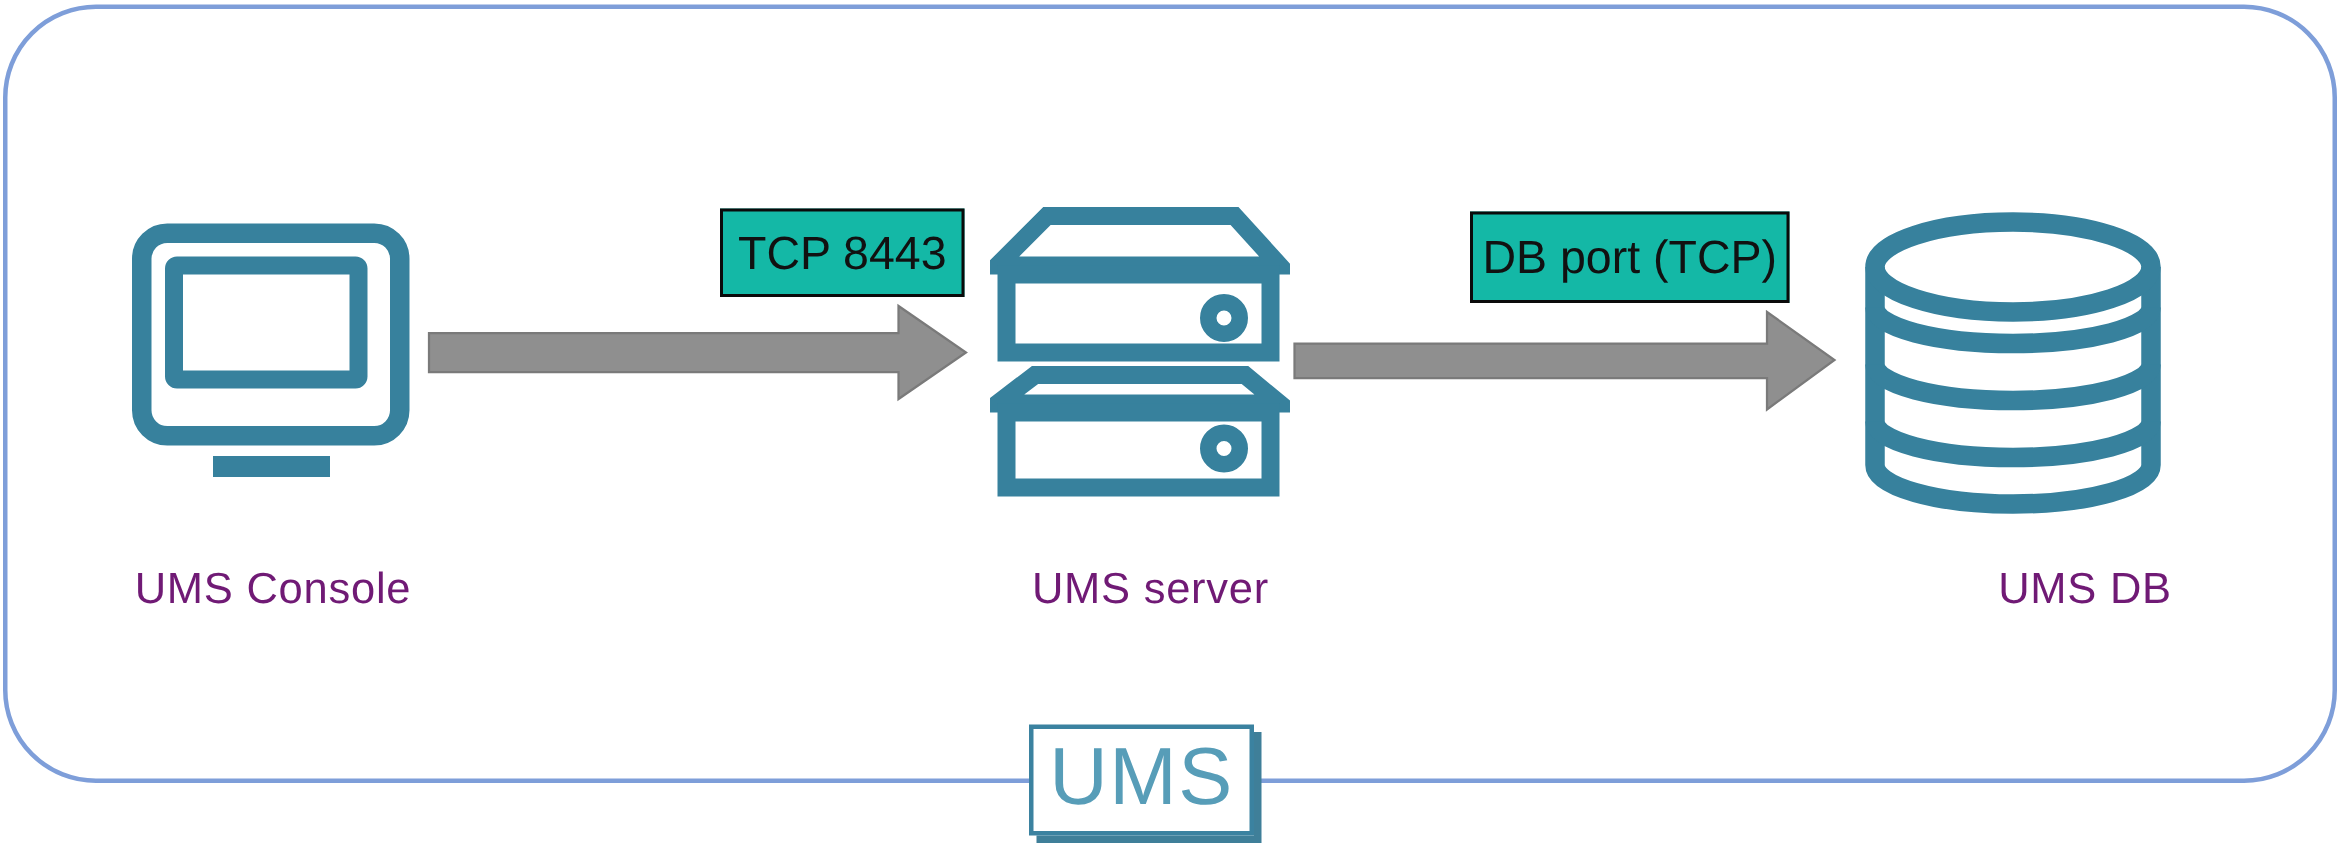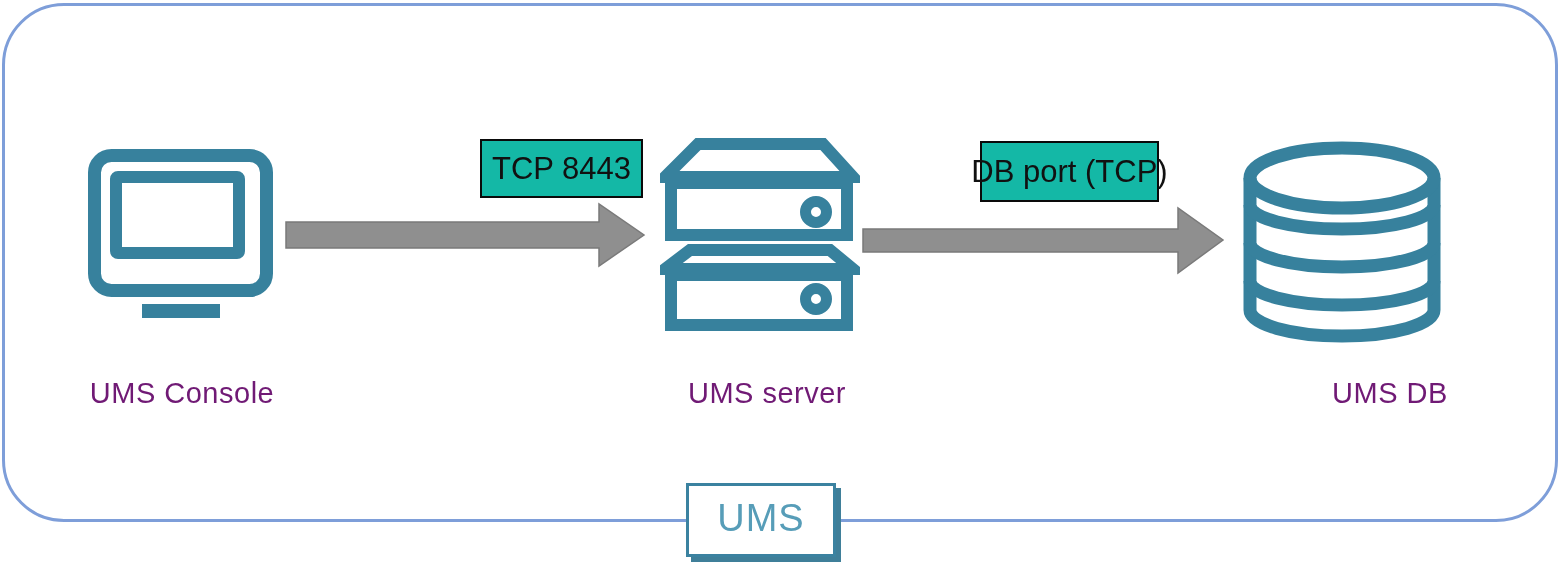--- a/index.html
+++ b/index.html
@@ -18,31 +18,31 @@
   }
   .lbl-console{left:32px;}
   .lbl-server{left:617px;}
   .lbl-db{left:1240px;}
   .port-box{
     position:absolute;background:#14b8a6;border:2.5px solid #0a0a0a;box-sizing:border-box;
     display:flex;align-items:center;justify-content:center;
     font-size:31px;color:#111;white-space:nowrap;z-index:3;
   }
   .port-box-1{left:480px;top:139px;width:163px;height:59px;}
-  .port-box-2{left:980px;top:141px;width:179px;height:61px;}
+  .port-box-2{left:980px;top:141px;width:213px;height:61px;}
   .arrow-svg{position:absolute;z-index:2;}
   .arrow-1{left:280px;top:195px;}
   .arrow-2{left:858px;top:200px;}
   .logo-box{
     position:absolute;left:686px;top:483px;width:150px;height:74px;box-sizing:border-box;
     background:#ffffff;border:3px solid #3b82a0;box-shadow:5px 5px 0 0 #3f7f99;
     display:flex;align-items:center;justify-content:center;z-index:4;
   }
   .logo-text{
-    font-size:38px;color:#579db8;letter-spacing:1px;line-height:1;
+    font-size:54px;color:#579db8;letter-spacing:1px;line-height:1;
     transform:translateY(-2px);
   }
   .teal-stroke{stroke:#37819d;fill:none;}
   .teal-fill{fill:#37819d;}
   .arrow-poly{fill:#8f8f8f;stroke:#7a7a7a;stroke-width:1.5;}
 </style>
 </head>
 <body>
 
 <div class="canvas">

